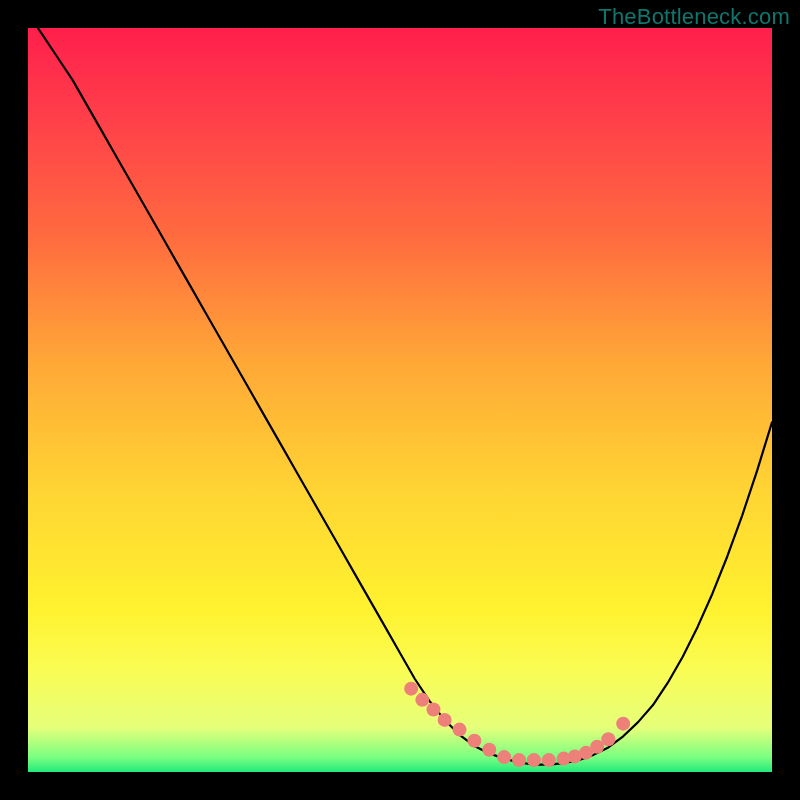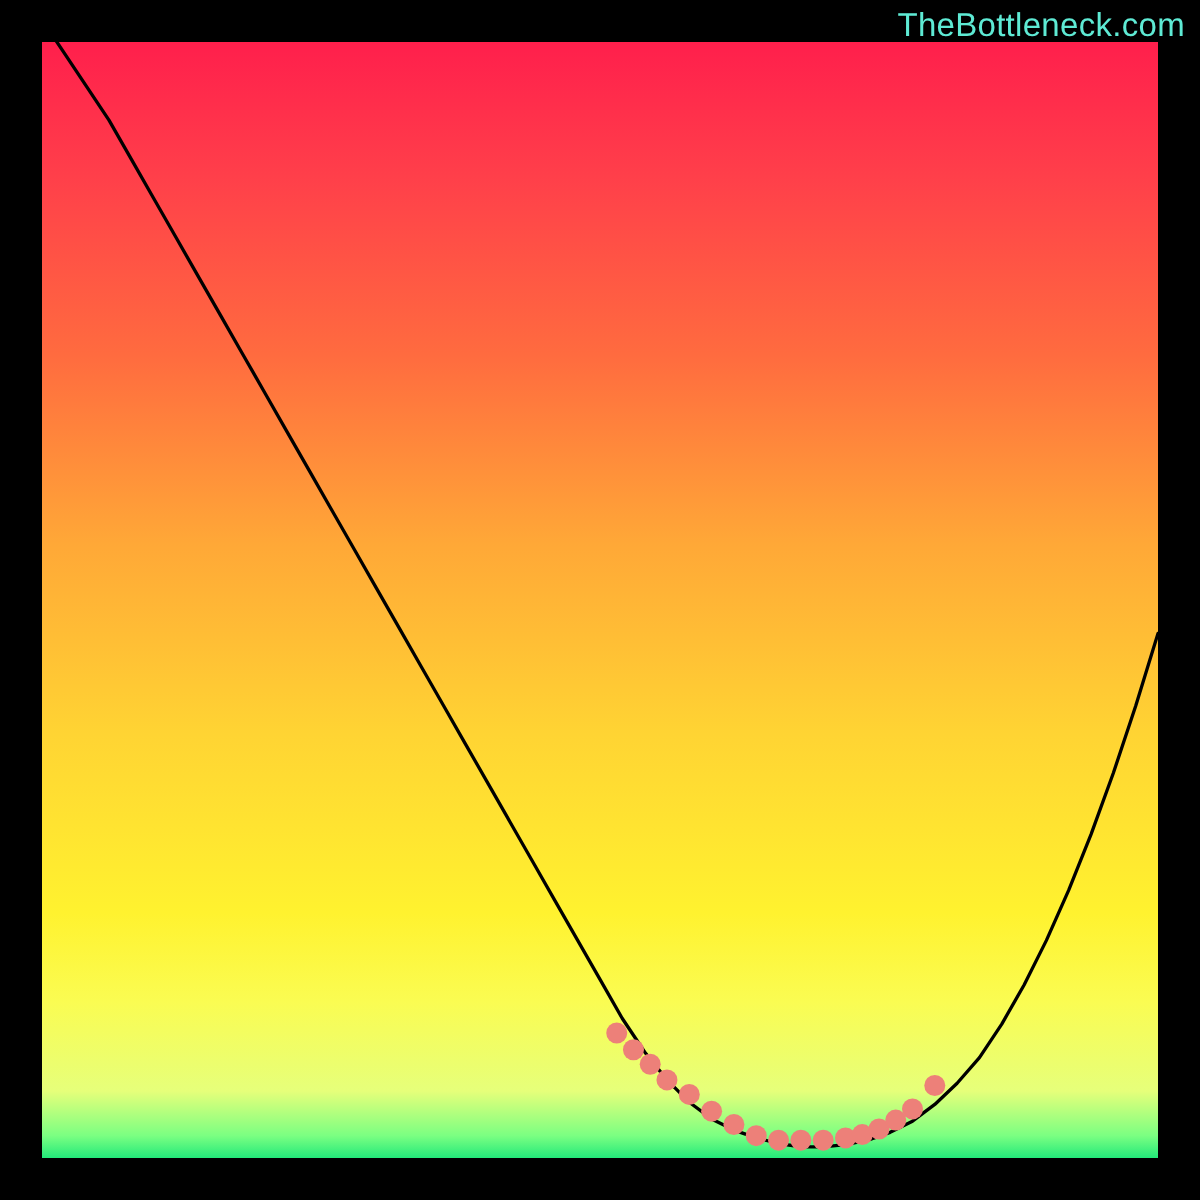--- a/index.html
+++ b/index.html
@@ -14,21 +14,21 @@
   .frame {
     position: relative;
     width: 800px;
     height: 800px;
     background: #000;
   }
   .watermark {
     position: absolute;
     top: 4px;
     right: 10px;
-    color: #5eead4;
+    color: #0f766e;
     font-size: 22px;
     font-weight: 500;
     letter-spacing: 0.2px;
     z-index: 50;
   }
   .plot-outer {
     position: absolute;
     left: 28px;
     top: 28px;
     width: 744px;

